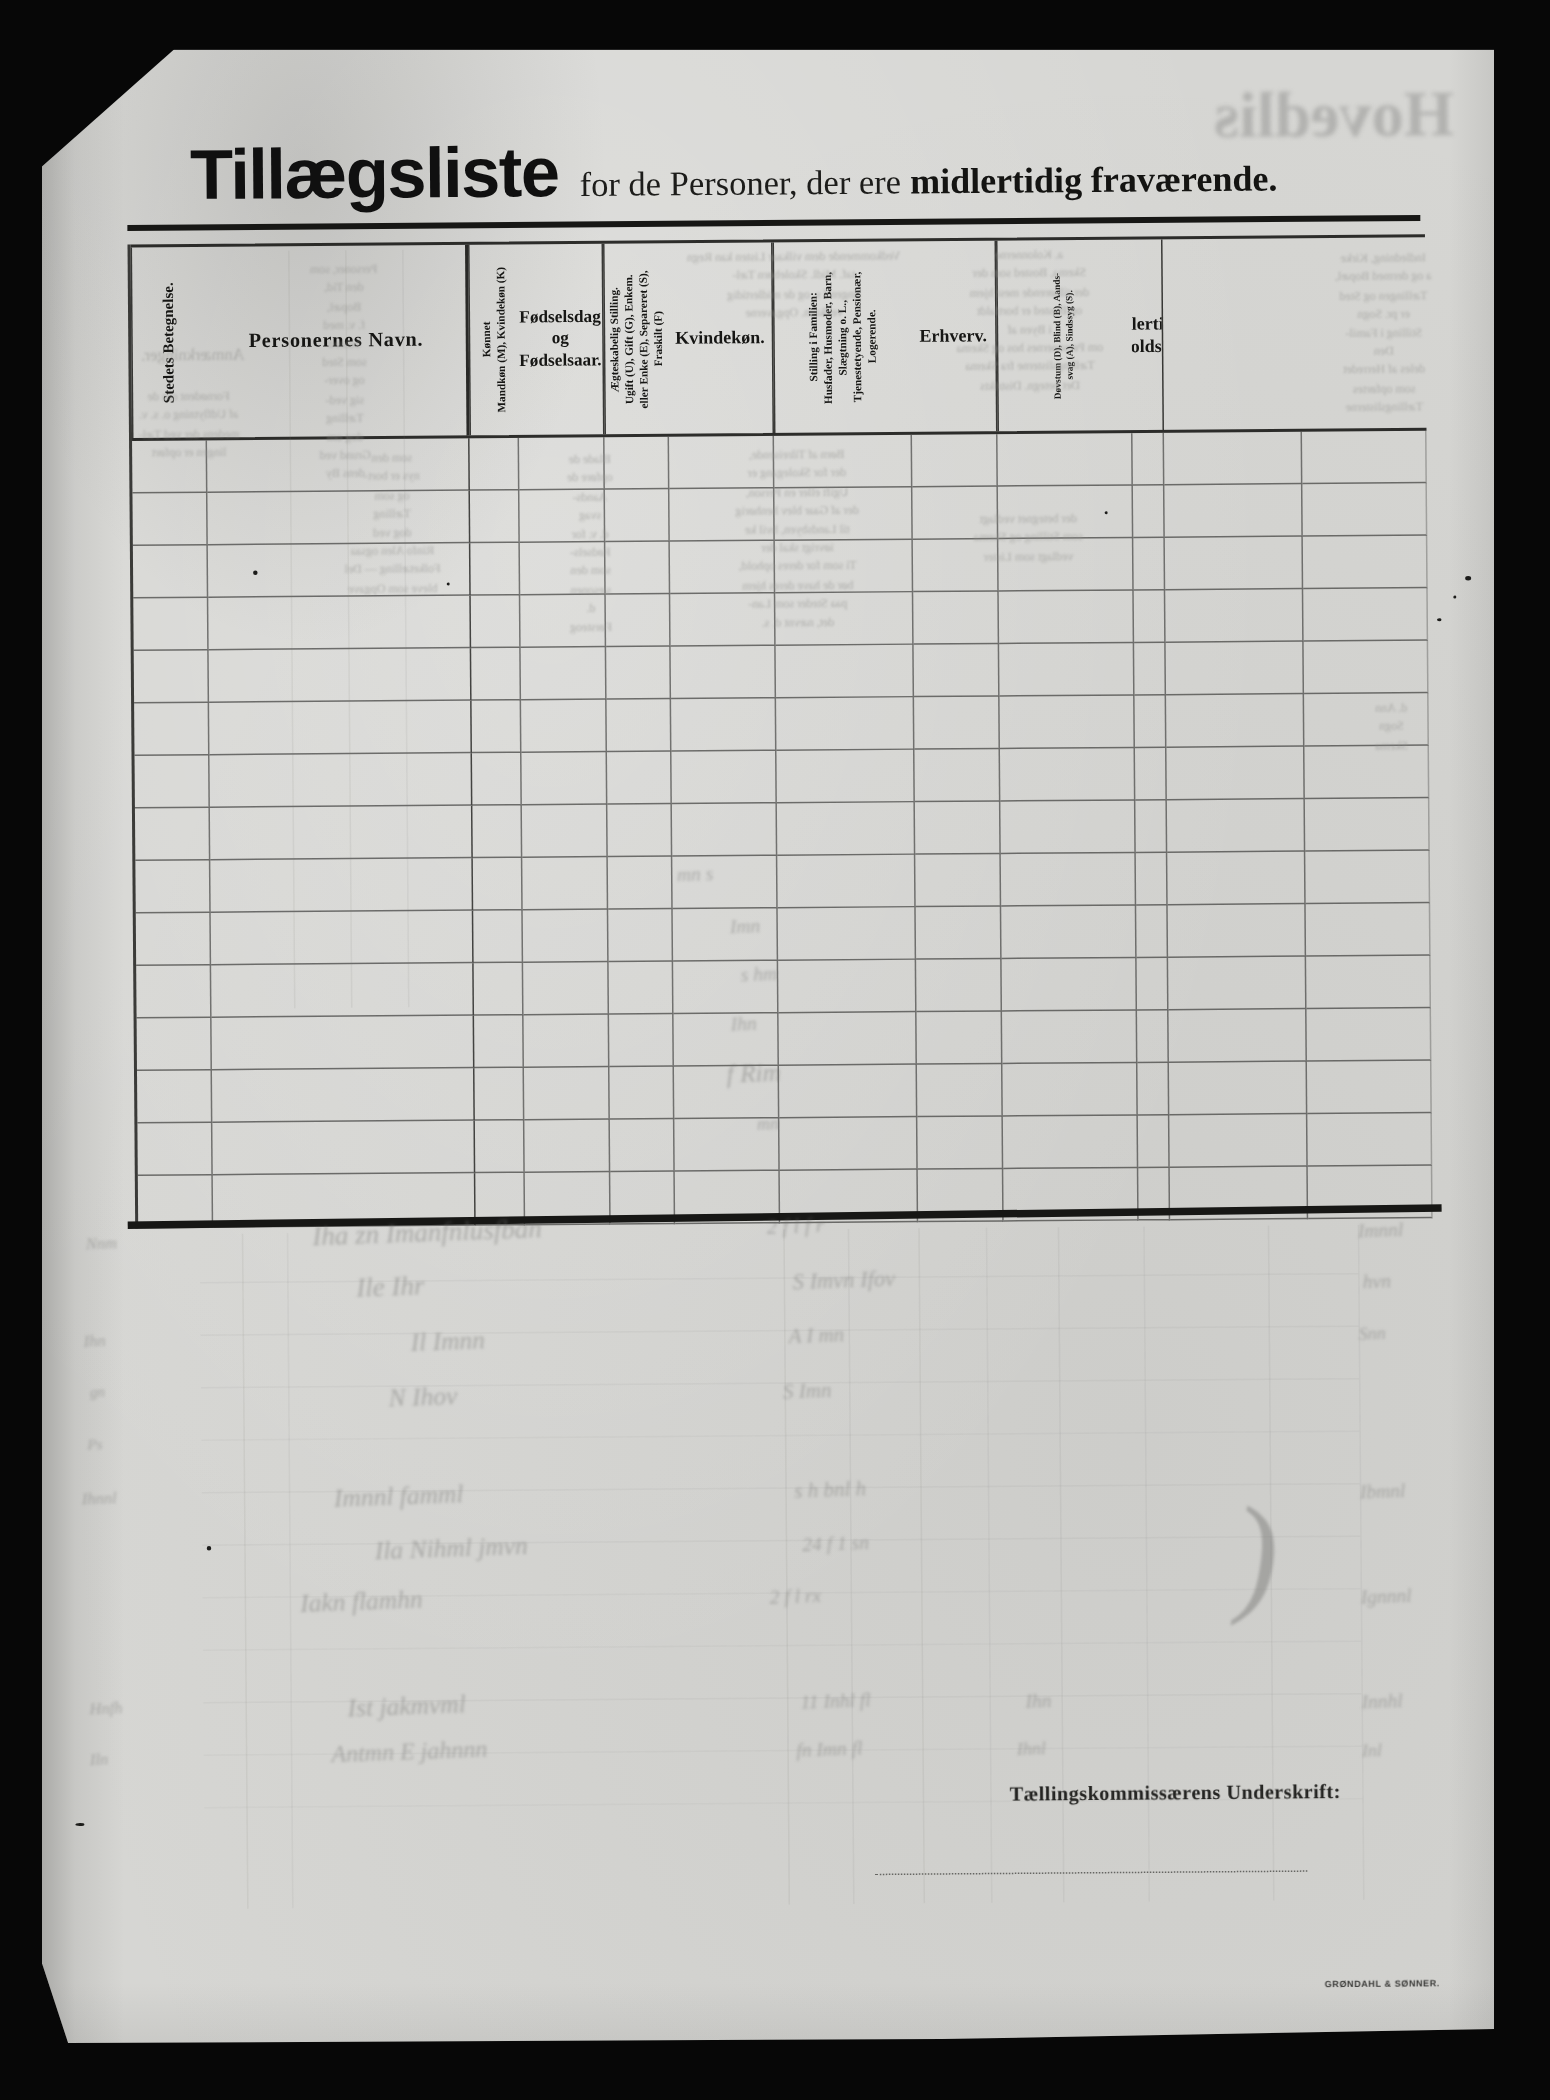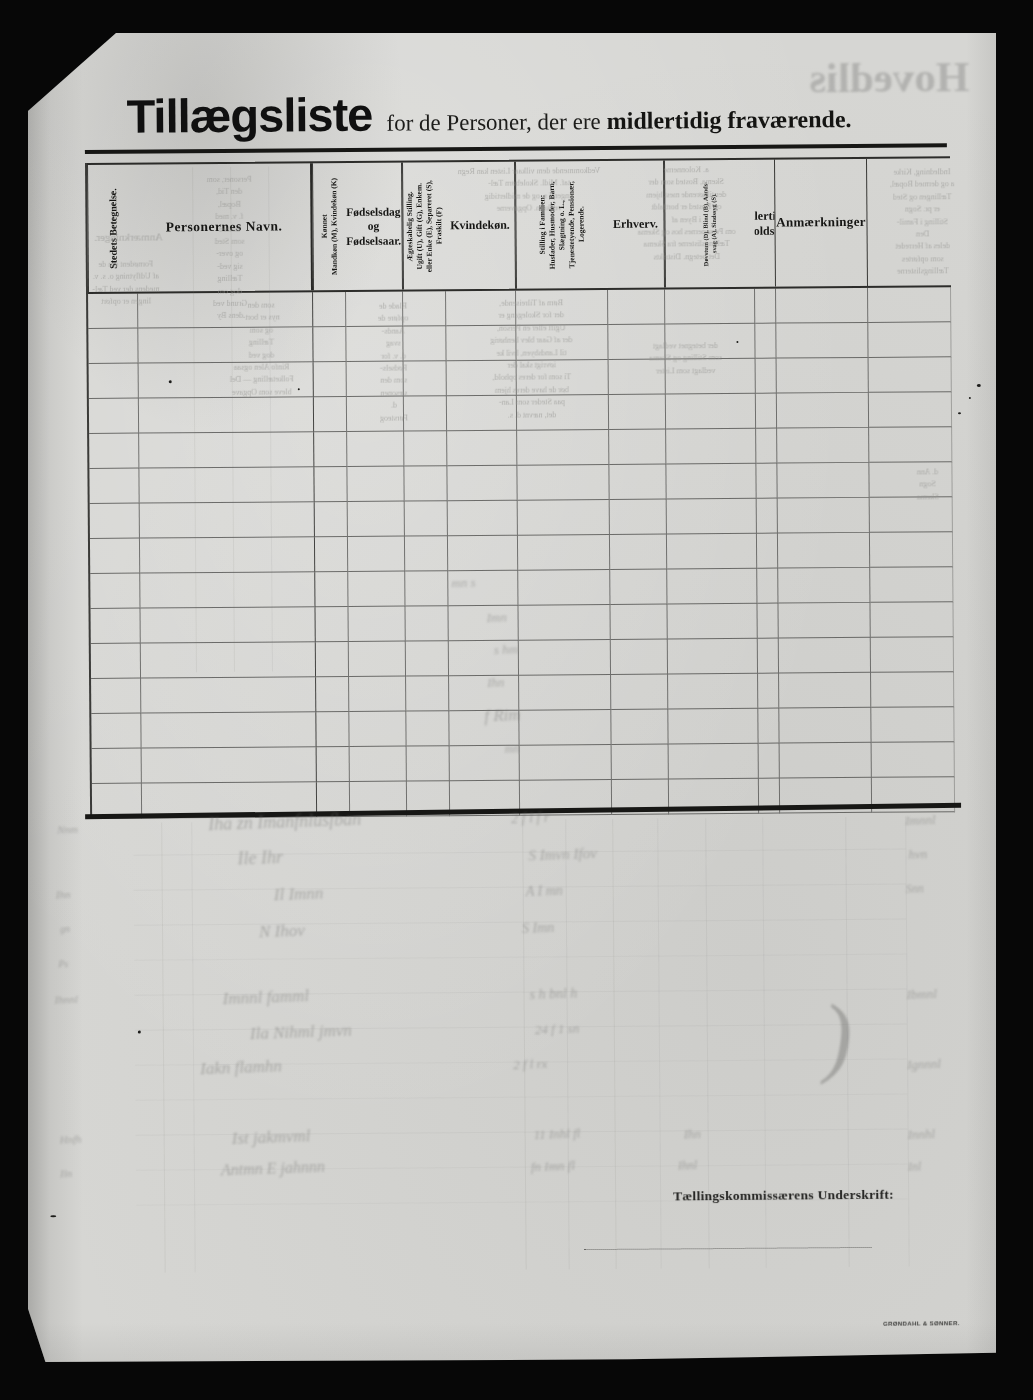--- a/index.html
+++ b/index.html
@@ -102,21 +102,20 @@
         <div class="th v c7">Stilling i Familien:
 Husfader, Husmoder, Barn,
 Slægtning o. L.,
 Tjenestetyende, Pensionær,
 Logerende.</div>
         <div class="th h c8">Erhverv.</div>
         <div class="th v c9">Døvstum (D), Blind (B), Aands-
 svag (A), Sindssyg (S).</div>
         <div class="th h c10">Midlertidigt
 Opholdssted.</div>
-        <div class="th h c11">Anmærkninger</div>
       </div>
       <div id="tbody">
           <div class="trow">
             <div class="td c0"></div>
             <div class="td c1"></div>
             <div class="td c2"></div>
             <div class="td c3"></div>
             <div class="td c4"></div>
             <div class="td c5"></div>
             <div class="td c6"></div>

